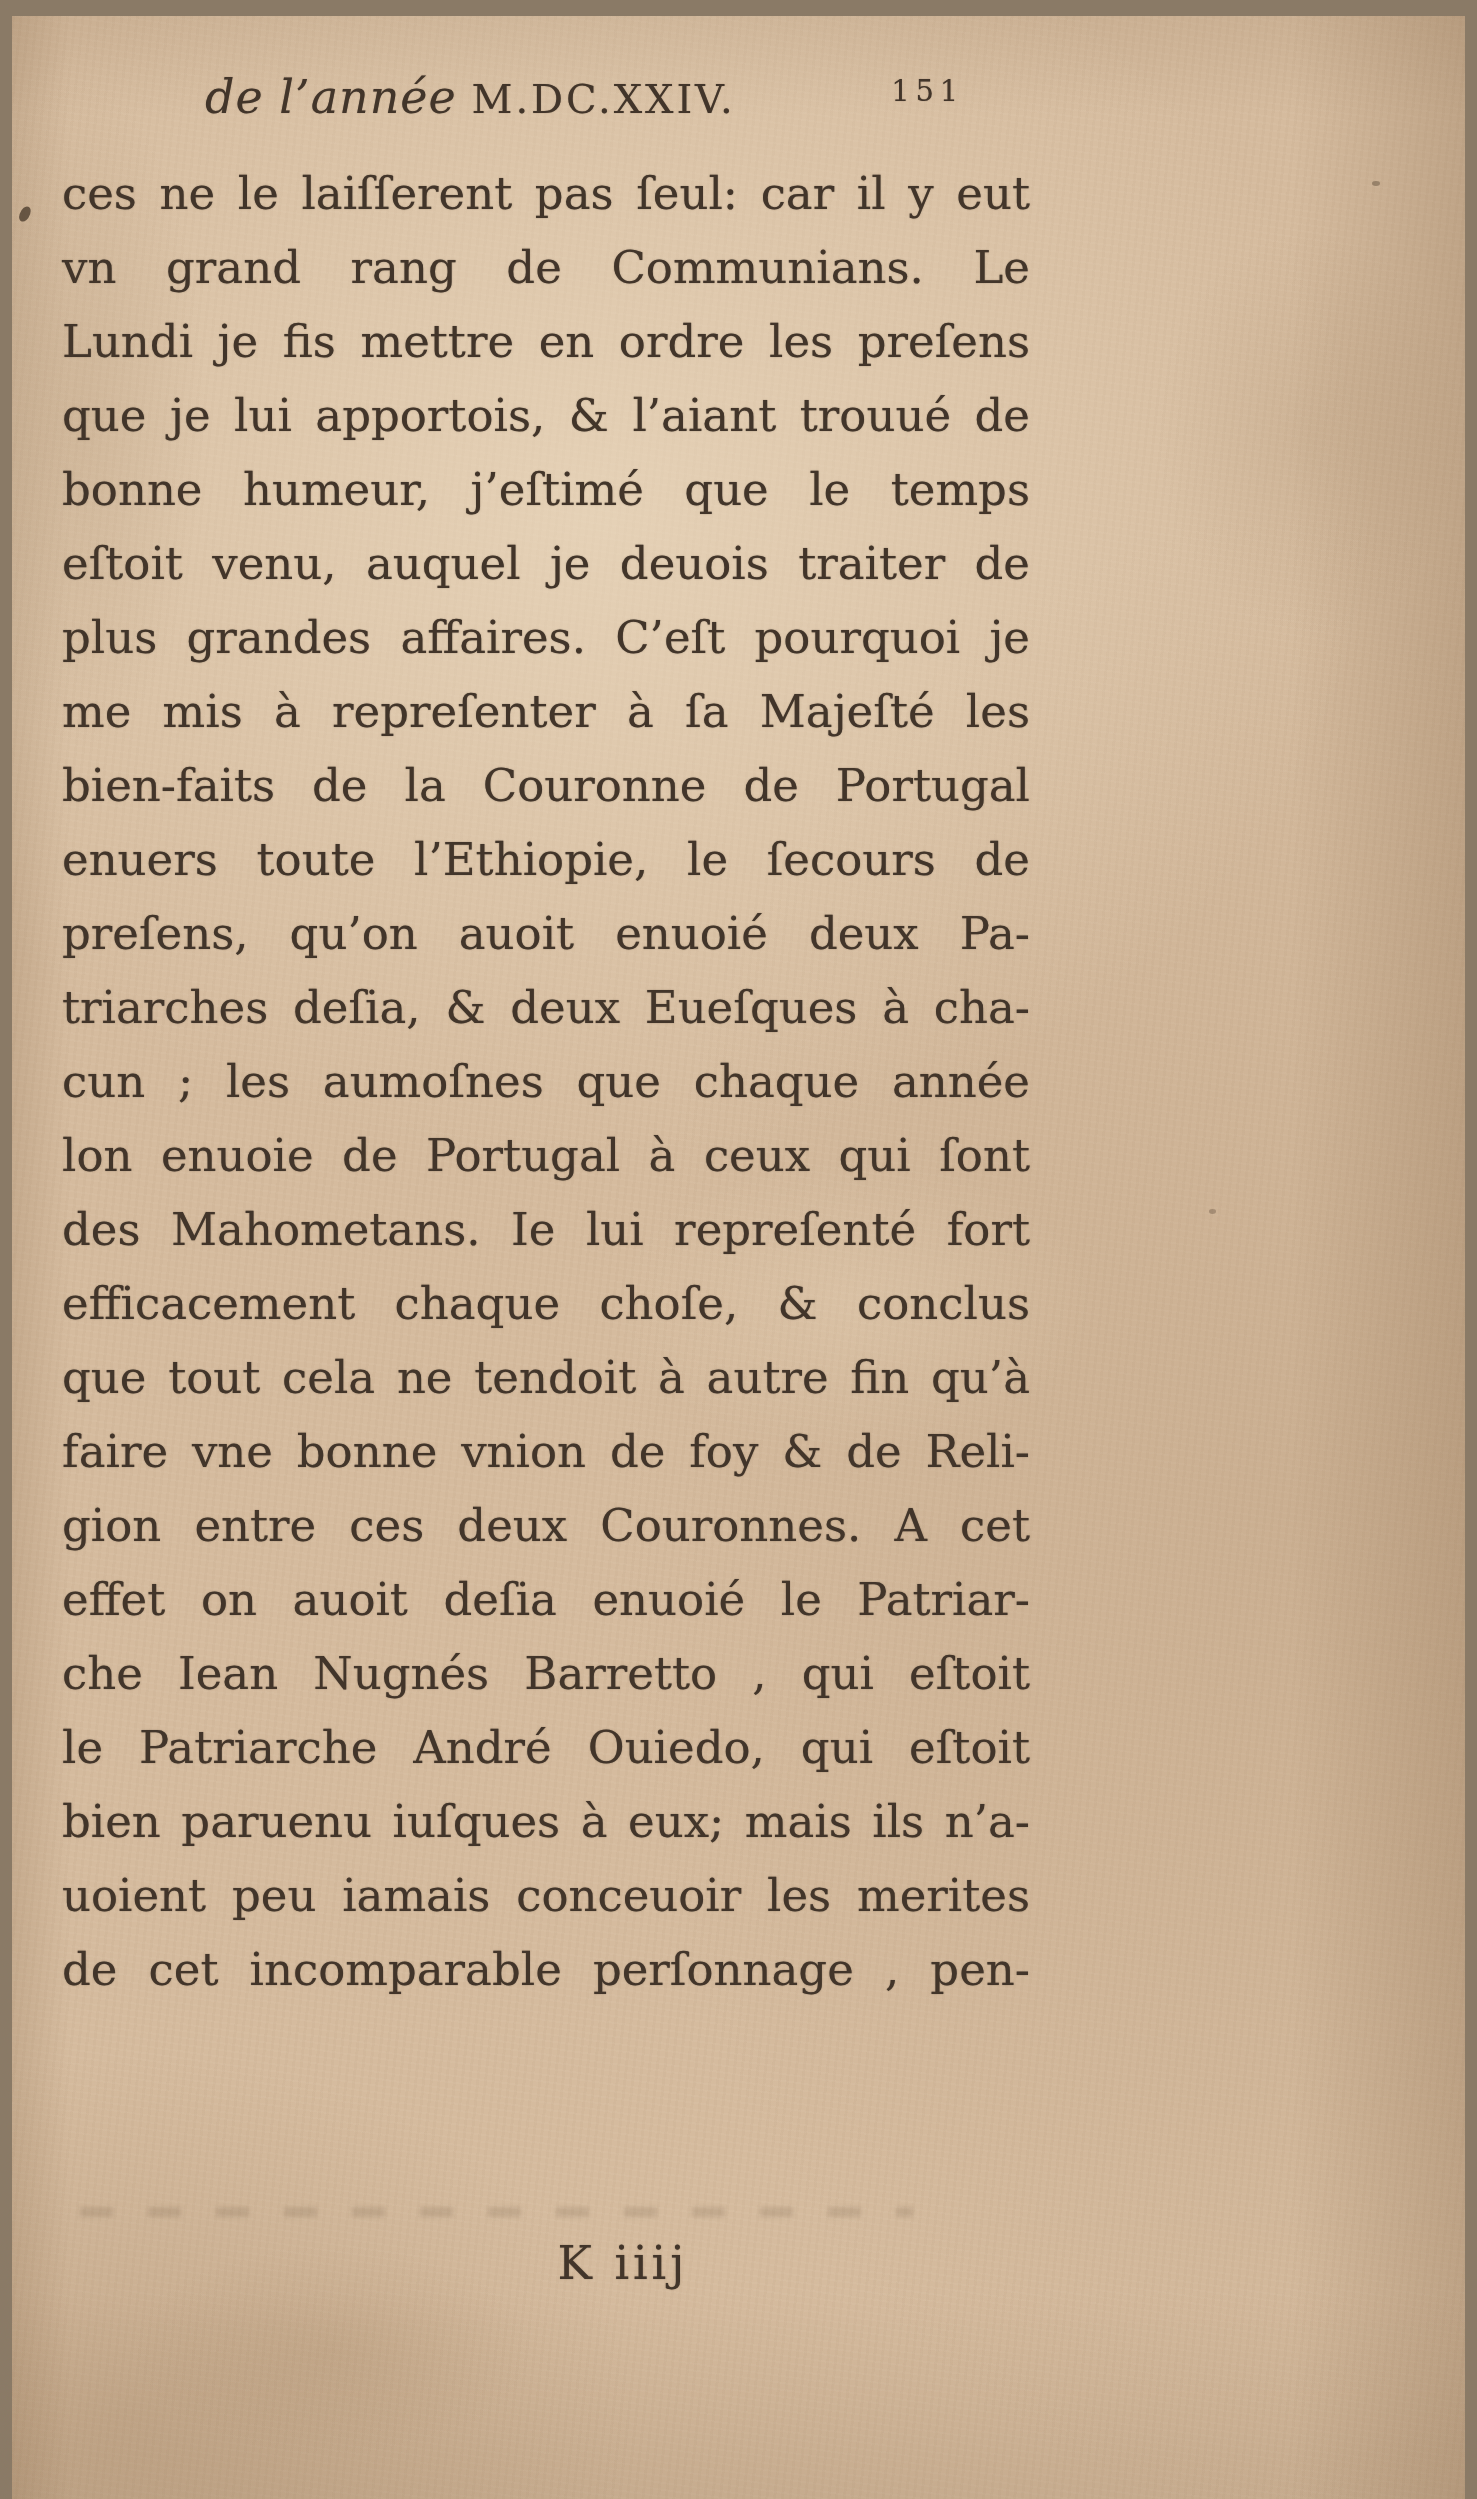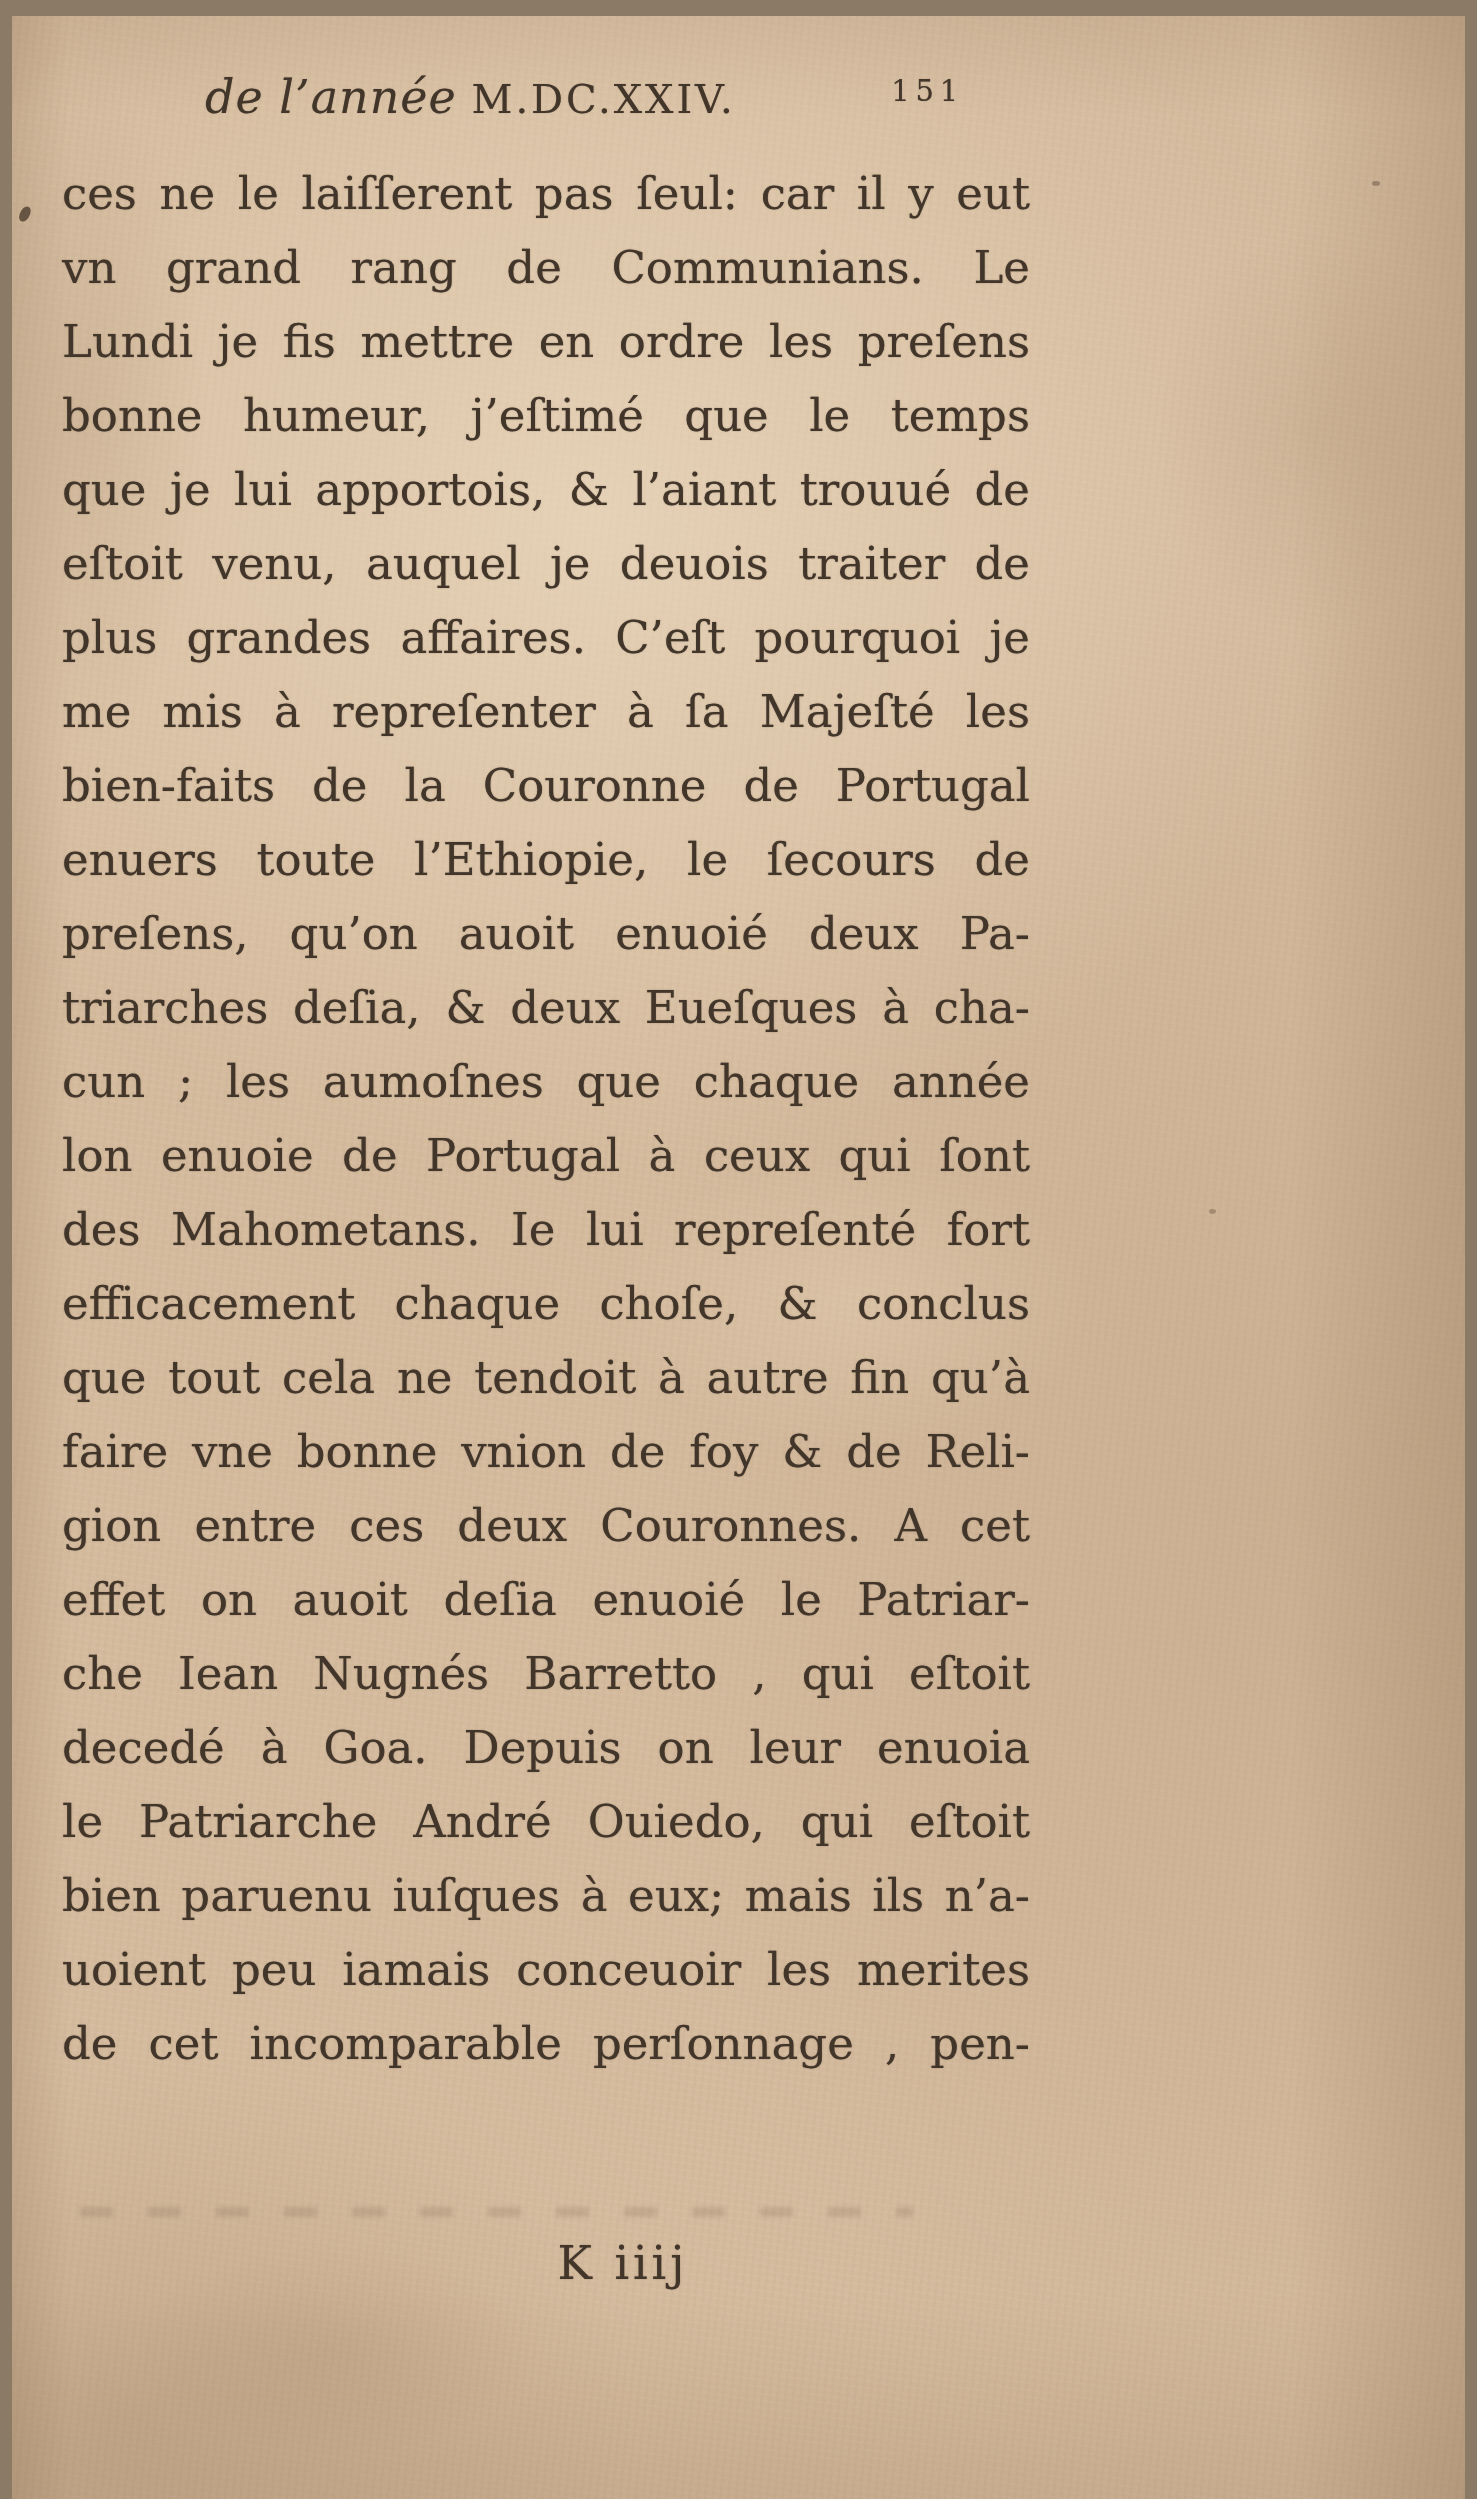--- a/index.html
+++ b/index.html
@@ -93,39 +93,38 @@
       <span class="running-italic">de l’année</span>
       <span class="running-roman">M.DC.XXIV.</span>
     </div>
     <div class="page-number">151</div>
   </div>
 
   <div class="body-text">
     <div class="line">ces ne le laiſſerent pas ſeul: car il y eut</div>
     <div class="line">vn grand rang de Communians. Le</div>
     <div class="line">Lundi je fis mettre en ordre les preſens</div>
+    <div class="line">que je lui apportois, &amp; l’aiant trouué de</div>
     <div class="line">bonne humeur, j’eſtimé que le temps</div>
-    <div class="line">que je lui apportois, &amp; l’aiant trouué de</div>
     <div class="line">eſtoit venu, auquel je deuois traiter de</div>
     <div class="line">plus grandes affaires. C’eſt pourquoi je</div>
     <div class="line">me mis à repreſenter à ſa Majeſté les</div>
     <div class="line">bien-faits de la Couronne de Portugal</div>
     <div class="line">enuers toute l’Ethiopie, le ſecours de</div>
     <div class="line">preſens, qu’on auoit enuoié deux Pa-</div>
     <div class="line">triarches deſia, &amp; deux Eueſques à cha-</div>
     <div class="line">cun ; les aumoſnes que chaque année</div>
     <div class="line">lon enuoie de Portugal à ceux qui ſont</div>
     <div class="line">des Mahometans. Ie lui repreſenté fort</div>
     <div class="line">efficacement chaque choſe, &amp; conclus</div>
     <div class="line">que tout cela ne tendoit à autre fin qu’à</div>
     <div class="line">faire vne bonne vnion de foy &amp; de Reli-</div>
     <div class="line">gion entre ces deux Couronnes. A cet</div>
     <div class="line">effet on auoit deſia enuoié le Patriar-</div>
     <div class="line">che Iean Nugnés Barretto , qui eſtoit</div>
-    <div class="line">decedé à Goa. Depuis on leur enuoia</div>
     <div class="line">le Patriarche André Ouiedo, qui eſtoit</div>
     <div class="line">bien paruenu iuſques à eux; mais ils n’a-</div>
     <div class="line">uoient peu iamais conceuoir les merites</div>
     <div class="line">de cet incomparable perſonnage , pen-</div>
   </div>
 
   <div class="ghost-offset"></div>
 
   <div class="signature-row">
     <span class="signature-mark">K iiij</span>

